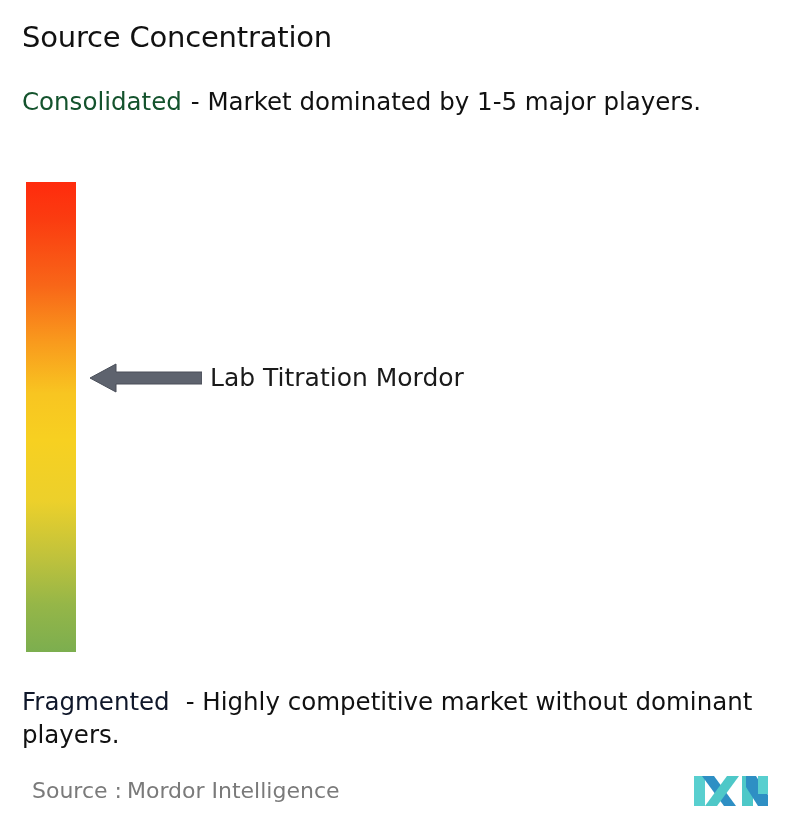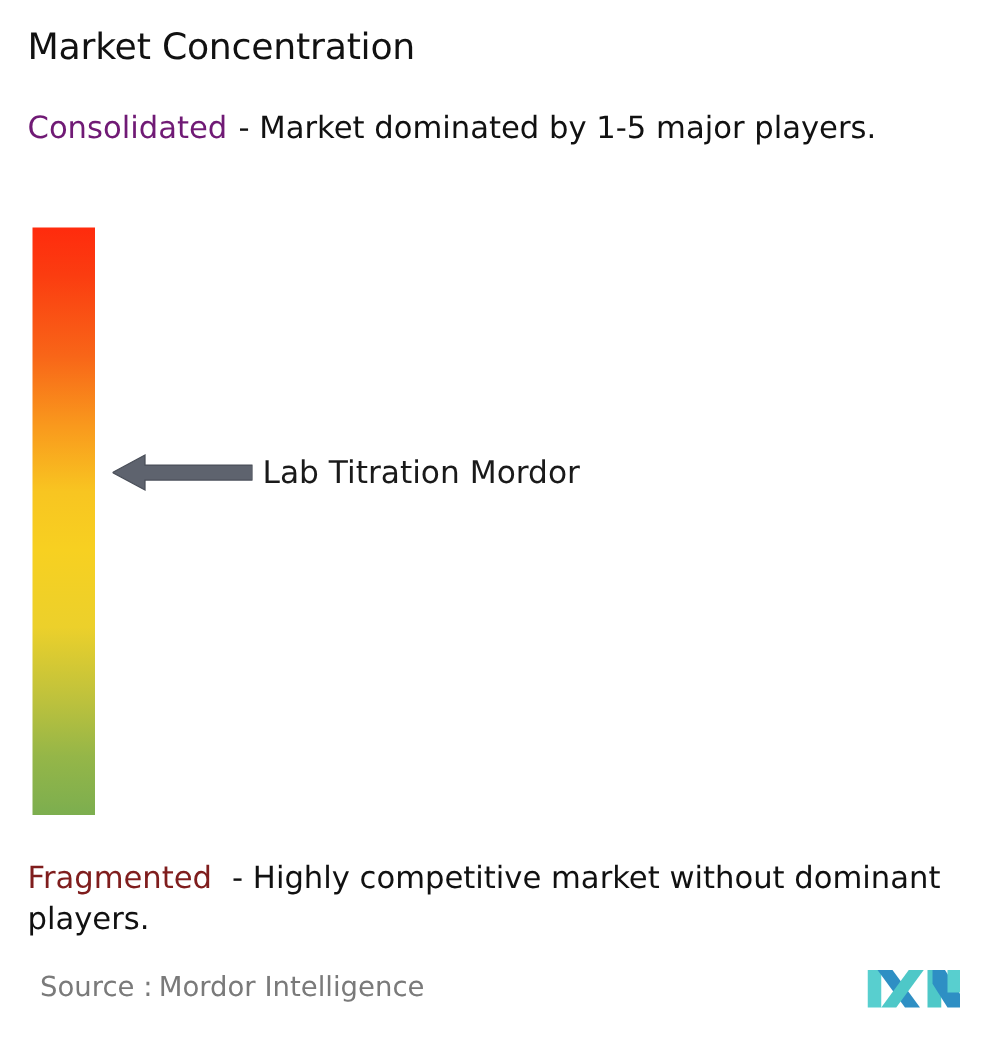--- a/index.html
+++ b/index.html
@@ -31,39 +31,39 @@
   #legend-consolidated {
     position: absolute;
     left: 22px;
     top: 85px;
     width: 752px;
     font-size: 24.5px;
     line-height: 33px;
     color: #111111;
   }
   #legend-consolidated .term {
-    color: #701a75;
+    color: #14532d;
   }
   #legend-consolidated .gap {
     display: inline-block;
     width: 9px;
   }
 
   
   #legend-fragmented {
     position: absolute;
     left: 22px;
     top: 685px;
     width: 766px;
     font-size: 24.5px;
     line-height: 33px;
     color: #111111;
   }
   #legend-fragmented .term {
-    color: #7f1d1d;
+    color: #0f172a;
   }
   #legend-fragmented .gap {
     display: inline-block;
     width: 16px;
   }
 
   
   #scale-bar {
     position: absolute;
     left: 26px;
@@ -127,21 +127,21 @@
     position: absolute;
     left: 694px;
     top: 770px;
     width: 74px;
     height: 42px;
   }
 </style>
 </head>
 <body>
 
-<div id="page-title">Market Concentration</div>
+<div id="page-title">Source Concentration</div>
 
 <div id="legend-consolidated">
   <span class="term">Consolidated</span><span class="gap"></span><span>- Market dominated by 1-5 major players.</span>
 </div>
 
 <div id="scale-bar"></div>
 
 <div id="pointer-group">
   <svg id="pointer-arrow" viewBox="0 0 112 32" xmlns="http://www.w3.org/2000/svg">
     <polygon points="0,16 26,2 26,10 112,10 112,22 26,22 26,30" fill="#5e636e" stroke="#4a4f59" stroke-width="1"></polygon>

